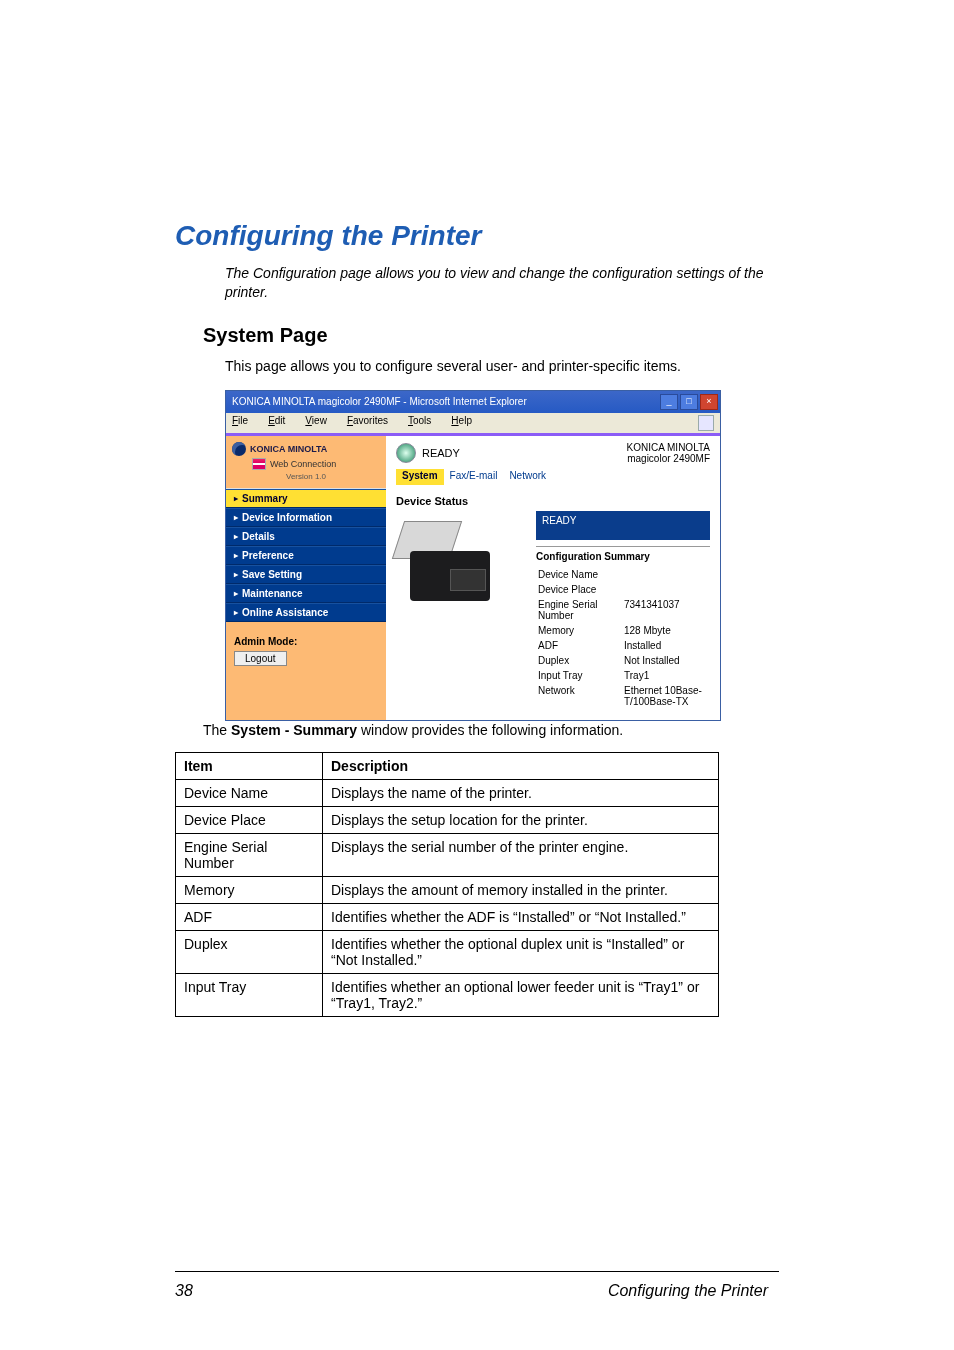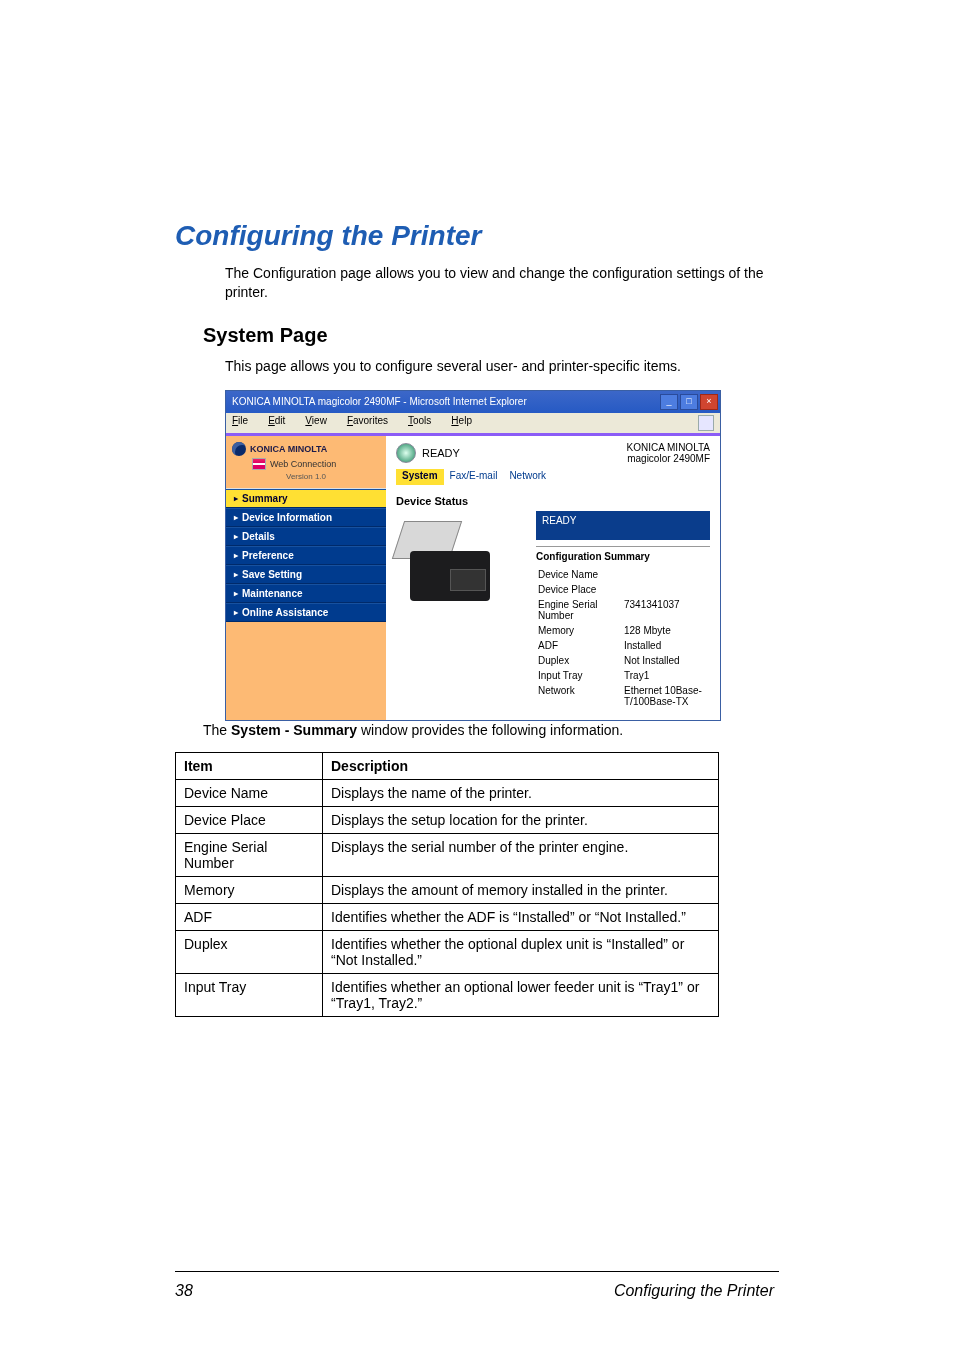--- a/index.html
+++ b/index.html
@@ -20,20 +20,21 @@
   h1.title {
     color: #1e5db3;
     font-size: 28px;
     font-weight: bold;
     margin: 0 0 12px 0;
     font-style: italic;
   }
   .intro {
     margin: 8px 0 22px 50px;
     line-height: 1.35;
+    font-style: italic;
   }
   h2.section {
     font-size: 20px;
     font-weight: bold;
     margin: 0 0 10px 28px;
   }
   .subdesc {
     margin: 0 0 14px 50px;
     line-height: 1.35;
   }
@@ -164,21 +165,21 @@
     vertical-align: top;
     text-align:left;
   }
   table.info th { font-weight:bold; background:#fff;}
   table.info td.k { width: 130px; }
   .footerrule {
     position:absolute; left:175px; right:175px; bottom:78px;
     border-top:1px solid #000;
   }
   .footer {
-    position:absolute; left:175px; right:180px; bottom:50px;
+    position:absolute; left:175px; right:186px; bottom:50px;
     display:flex; justify-content:space-between;
     font-style: italic; font-size:16px;
   }
 </style>
 </head>
 <body>
 
 <div class="page">
   <h1 class="title">Configuring the Printer</h1>
   <p class="intro">The Configuration page allows you to view and change the configuration settings of the printer.</p>
@@ -240,20 +241,24 @@
             </div>
           <div class="navitem">
               <span class="arrow">▸</span>
               <span>Maintenance</span>
             </div>
           <div class="navitem">
               <span class="arrow">▸</span>
               <span>Online Assistance</span>
             </div>
         </div>
+        <div class="adminblk">
+          <div class="lbl">Admin Mode:</div>
+          <button class="logoutbtn">Logout</button>
+        </div>
       </div>
 
       <div class="mainpane">
         <div class="topbar">
           <div class="statusicon">
             <span class="globe"></span>
             <span class="stext">READY</span>
           </div>
           <div class="devlabel">KONICA MINOLTA<br>magicolor 2490MF</div>
         </div>

